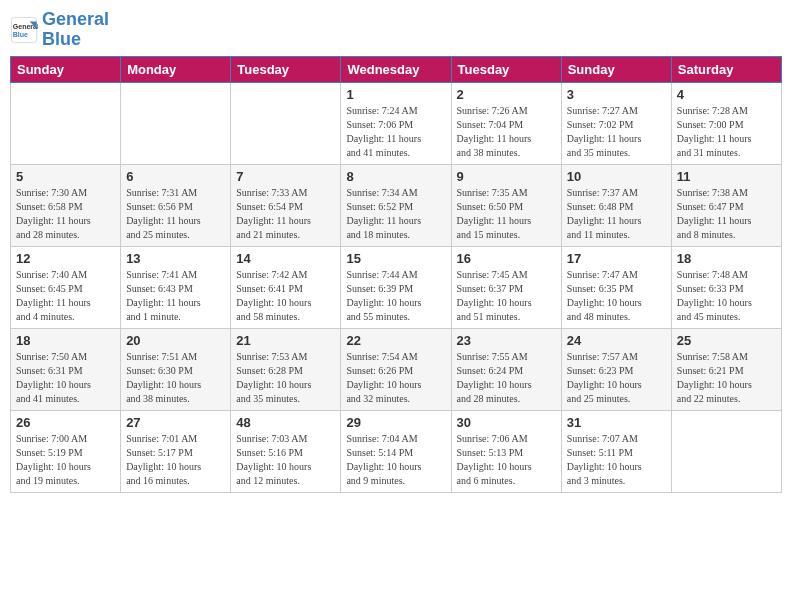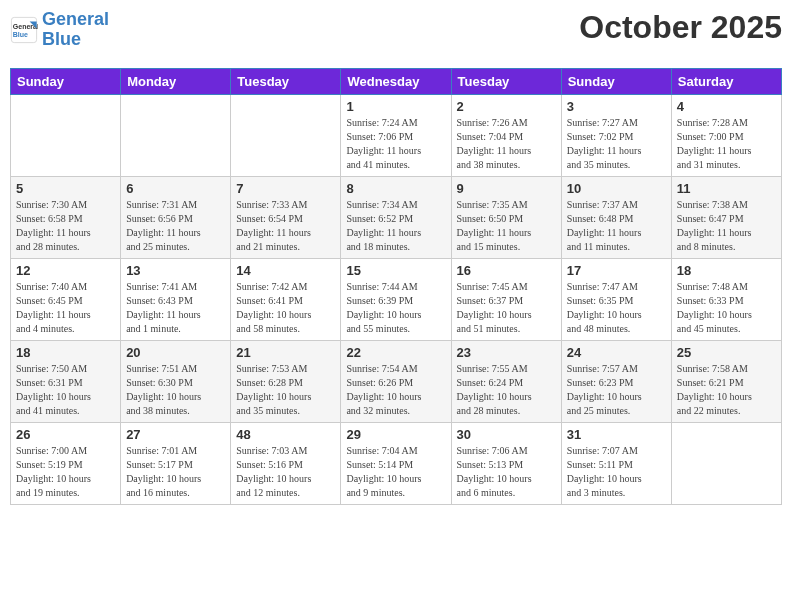--- a/index.html
+++ b/index.html
@@ -7,21 +7,21 @@
       font-family: Arial, sans-serif;
       background: #fff;
       width: 792px;
       min-height: 612px;
       padding: 10px;
     }
     .header-area {
       display: flex;
       justify-content: space-between;
       align-items: flex-start;
-      margin-bottom: 18px;
+      margin-bottom: 6px;
     }
     .logo {
       display: flex;
       align-items: center;
       gap: 4px;
     }
     .logo-text {
       font-size: 18px;
       font-weight: bold;
       color: #333;
@@ -46,21 +46,21 @@
     .subtitle {
       font-size: 13px;
       color: #555;
     }
     .calendar {
       width: 100%;
       border-collapse: collapse;
       border: 1px solid #ccc;
     }
     .calendar th {
-      background-color: #6d28d9;
+      background-color: #be185d;
       color: #fff;
       text-align: left;
       padding: 5px 6px;
       font-size: 13px;
       font-weight: bold;
       border: 1px solid #3a7fc1;
     }
     .calendar td {
       vertical-align: top;
       border: 1px solid #ccc;
@@ -99,21 +99,20 @@
       <text x="4" y="30" font-size="10" font-weight="bold" fill="#3a7fc1">Blue</text>
       <polygon points="28,8 38,8 38,18" fill="#3a7fc1"></polygon>
     </svg>
     <div>
       <div class="logo-text">
         <span>General</span><br><span style="color:#3a7fc1">Blue</span>
       </div>
     </div>
   </div>
   <div class="title-area">
-    <div class="month-title">October 2025</div>
   </div>
 </div>
 
 <table class="calendar">
   <thead>
     <tr>
     <th>Sunday</th>
         <th>Monday</th>
         <th>Tuesday</th>
         <th>Wednesday</th>

